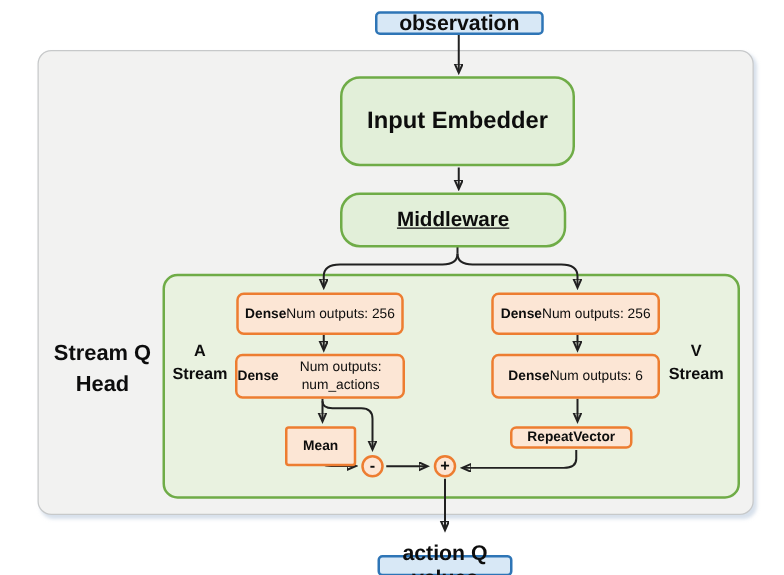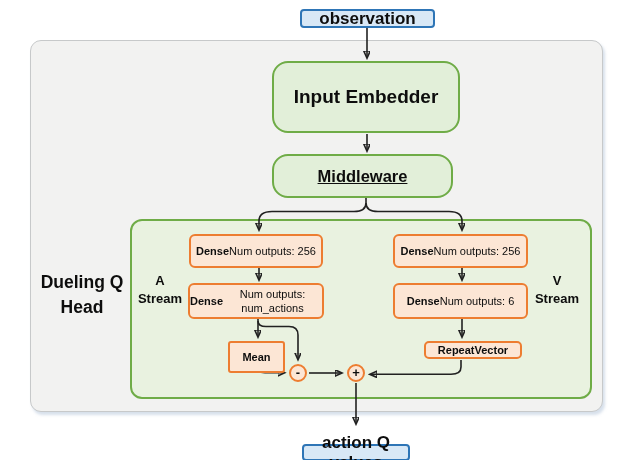--- a/index.html
+++ b/index.html
@@ -43,21 +43,21 @@
     background:var(--orange-fill);border:2px solid var(--orange-border);
     border-radius:6px;font-size:11px;line-height:1.3;
     flex-direction:row;
   }
   .obox .t{font-weight:bold;}
   .obox.ad1{left:189px;top:234px;width:134px;height:34px;}
   .obox.ad2{left:188px;top:283px;width:136px;height:36px;}
   .obox.vd1{left:393px;top:234px;width:135px;height:34px;}
   .obox.vd2{left:393px;top:283px;width:135px;height:36px;}
   .obox.mean{left:228px;top:341px;width:57px;height:32px;font-weight:bold;border-radius:3px;}
-  .obox.repeat{left:424px;top:341px;width:98px;height:18px;font-weight:bold;border-radius:5px;}
+  .obox.repeat{left:408px;top:341px;width:98px;height:18px;font-weight:bold;border-radius:5px;}
   .circ{
     width:18px;height:18px;border-radius:50%;
     background:var(--orange-fill);border:2.4px solid var(--orange-border);
     font-size:13px;font-weight:bold;line-height:1;padding-bottom:1px;
   }
   .circ.minus{left:289px;top:364px;}
   .circ.plus{left:347px;top:364px;}
   
   .lbl{position:absolute;text-align:center;font-weight:bold;}
   .lbl.dueling{left:33px;top:270px;width:98px;font-size:17.5px;line-height:1.42;}
@@ -68,21 +68,21 @@
 </style>
 </head>
 <body>
 
 <div id="canvas">
 
   <div class="abs outer"></div>
   <div class="abs inner"></div>
 
   <div class="lbl dueling">
-    <div>Dueling Q</div>
+    <div>Stream Q</div>
     <div>Head</div>
   </div>
   <div class="lbl astream">
     <div>A</div>
     <div>Stream</div>
   </div>
   <div class="lbl vstream">
     <div>V</div>
     <div>Stream</div>
   </div>

